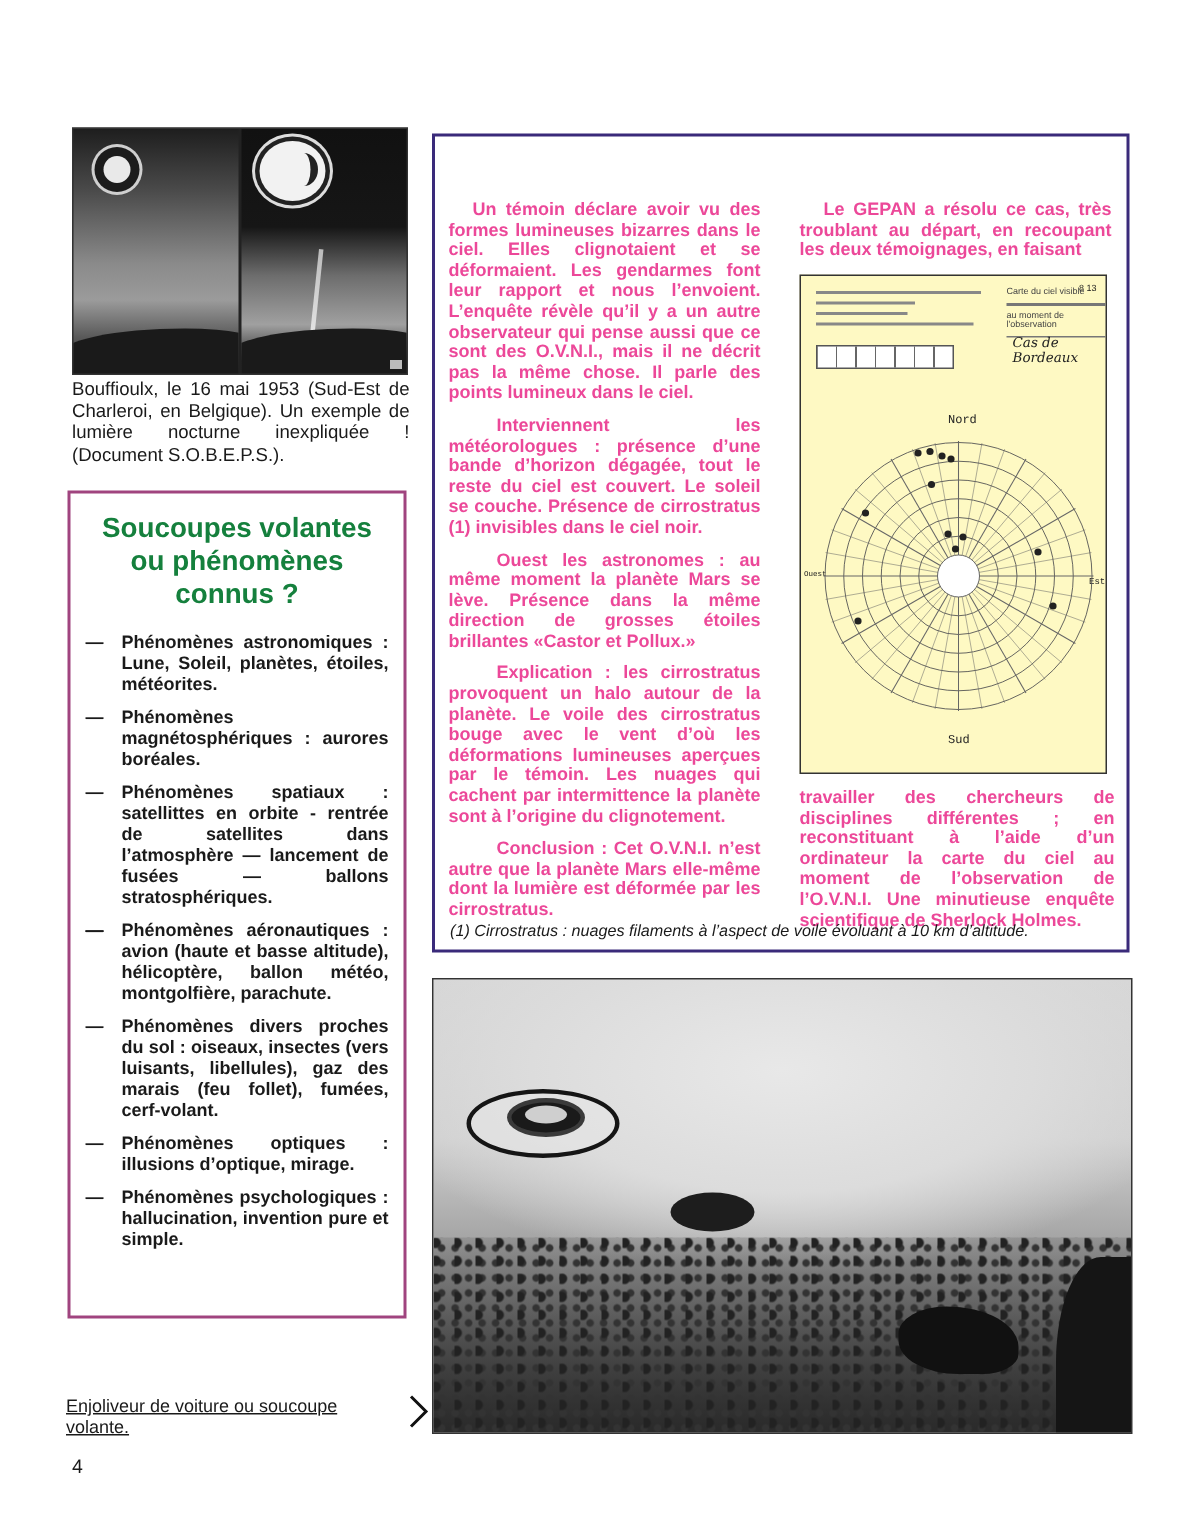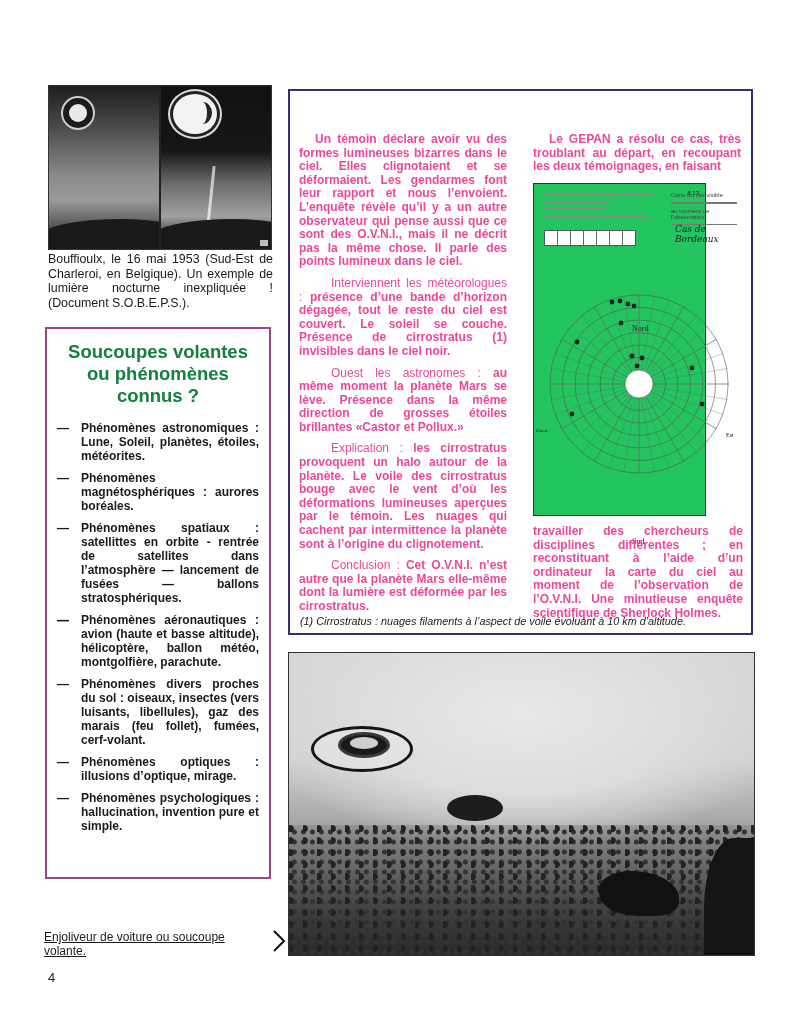--- a/index.html
+++ b/index.html
@@ -34,38 +34,38 @@
   #bottom-caption { left: 44px; top: 930px; width: 225px; font-size: 12px; line-height: 14px; text-decoration: underline; }
   #arrow-icon { left: 272px; top: 929px; width: 14px; height: 24px; }
   #page-number { left: 48px; top: 970px; font-size: 13px; }
 
   
   #bordeaux-box { left: 288px; top: 89px; width: 465px; height: 546px; border: 2.5px solid #3a2a7a; box-sizing: border-box; }
   #bordeaux-title { position:absolute; left: 10px; top: 7px; width: 445px; text-align: center; font-size: 19px; font-weight: bold; letter-spacing: -0.2px; color: #111; }
   .col { position:absolute; font-weight: bold; font-size: 12px; line-height: 13.6px; text-align: justify; color: #ec4899; }
   .col p { margin: 0 0 8px 0; }
   .indent { text-indent: 16px; }
-  .lead { font-weight: 400; padding-left: 32px; }
+  .lead { font-weight: 700; padding-left: 32px; }
   #col-left { left: 9px; top: 42px; width: 208px; }
   #col-right-top { left: 243px; top: 42px; width: 208px; }
   #col-right-bottom { left: 243px; top: 434px; width: 210px; }
   #footnote { position:absolute; left: 10px; top: 524px; width: 445px; font-style: italic; font-size: 10.8px; }
 
   
-  #sky-chart-doc { position: absolute; left: 243px; top: 92px; width: 173px; height: 333px; border: 1.5px solid #333; background: #22c55e; box-sizing: border-box; }
+  #sky-chart-doc { position: absolute; left: 243px; top: 92px; width: 205px; height: 333px; border: 1.5px solid #333; background: #fef9c3; box-sizing: border-box; }
   .doc-lines { position:absolute; left: 10px; top: 10px; width: 110px; }
   .doc-lines div { height: 2px; background: #888; margin-bottom: 5px; }
   .doc-table { position:absolute; left: 10px; top: 46px; width: 90px; height: 14px; border: 1px solid #555;
      background: repeating-linear-gradient(90deg, #fff 0 12px, #666 12px 13px), #fff; }
   .doc-right { position:absolute; left: 137px; top: 8px; width: 66px; font-size: 6px; color:#444; }
   .doc-right .u { height: 1.5px; background:#777; margin: 4px 0; }
   .doc-sign { position:absolute; left: 141px; top: 40px; font-family: "DejaVu Serif", serif; font-style: italic; font-size: 9px; color:#222; }
   .doc-num { position:absolute; right: 6px; top: 6px; font-size: 6px; }
   #polar { position:absolute; left: 8px; top: 100px; width: 195px; height: 200px; }
-  .dir-label { position:absolute; font-family: Liberation Serif, serif; font-size: 8px; color:#222;margin-top:48px; }
+  .dir-label { position:absolute; font-family: Liberation Mono, monospace; font-size: 8px; color:#222; }
 
   
   #photo-bottom { left: 288px; top: 652px; width: 465px; height: 302px; border: 1px solid #333; overflow: hidden;
     background:
       radial-gradient(ellipse 60% 45% at 50% 20%, #e8e8e8 0%, #dcdcdc 60%, transparent 100%),
       linear-gradient(180deg, #d6d6d6 0%, #cfcfcf 35%, #8d8d8d 70%, #404040 100%); }
   .ground { position:absolute; left:0; right:0; bottom:0; height: 130px;
     background:
       radial-gradient(circle at 10% 30%, #222 0 3px, transparent 4px) 0 0/14px 12px,
       radial-gradient(circle at 60% 70%, #333 0 2px, transparent 3px) 0 0/9px 10px,

